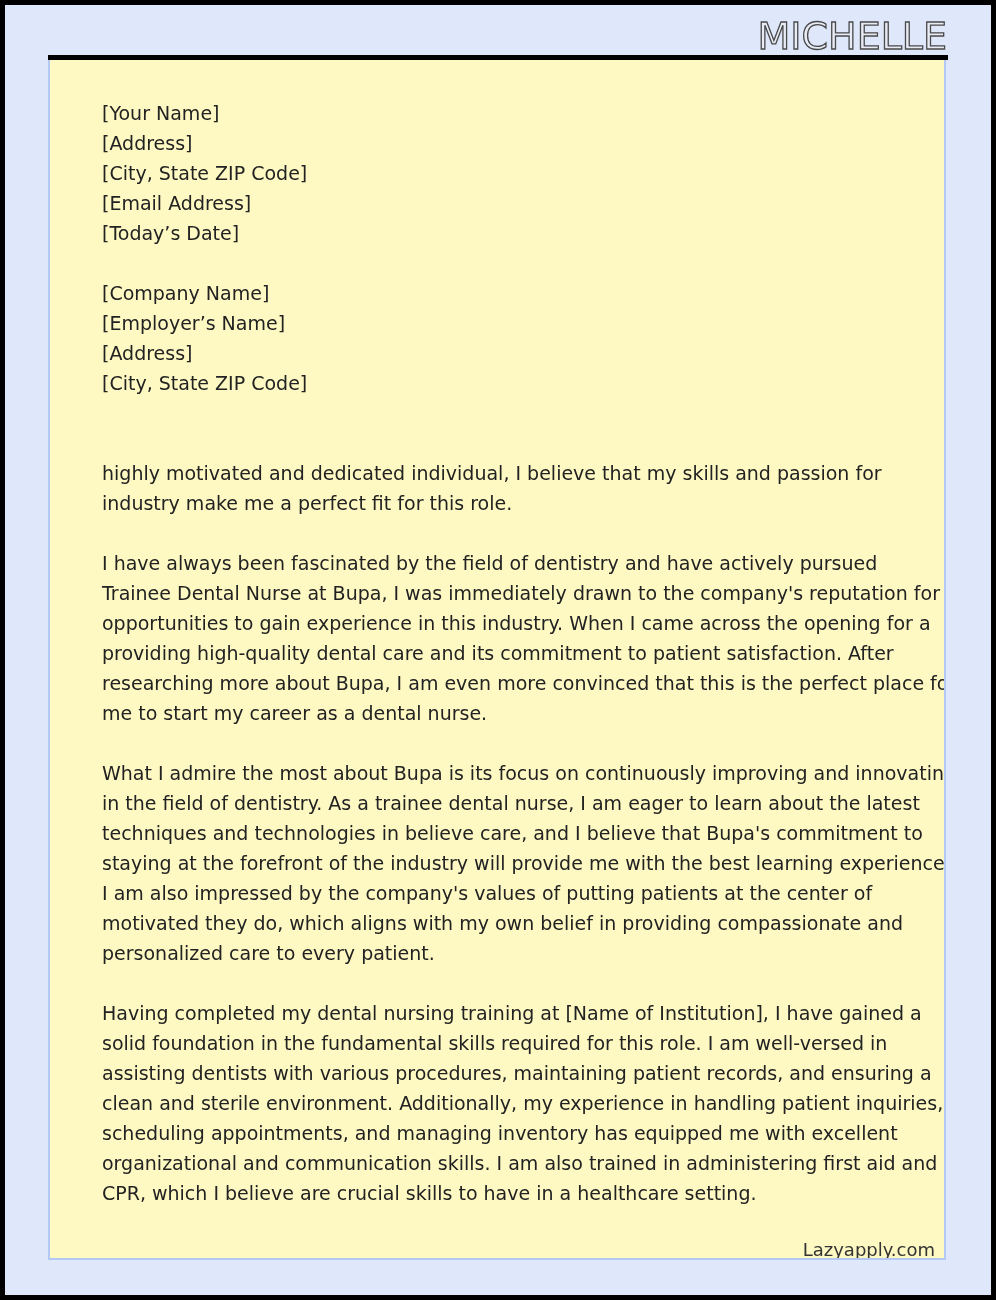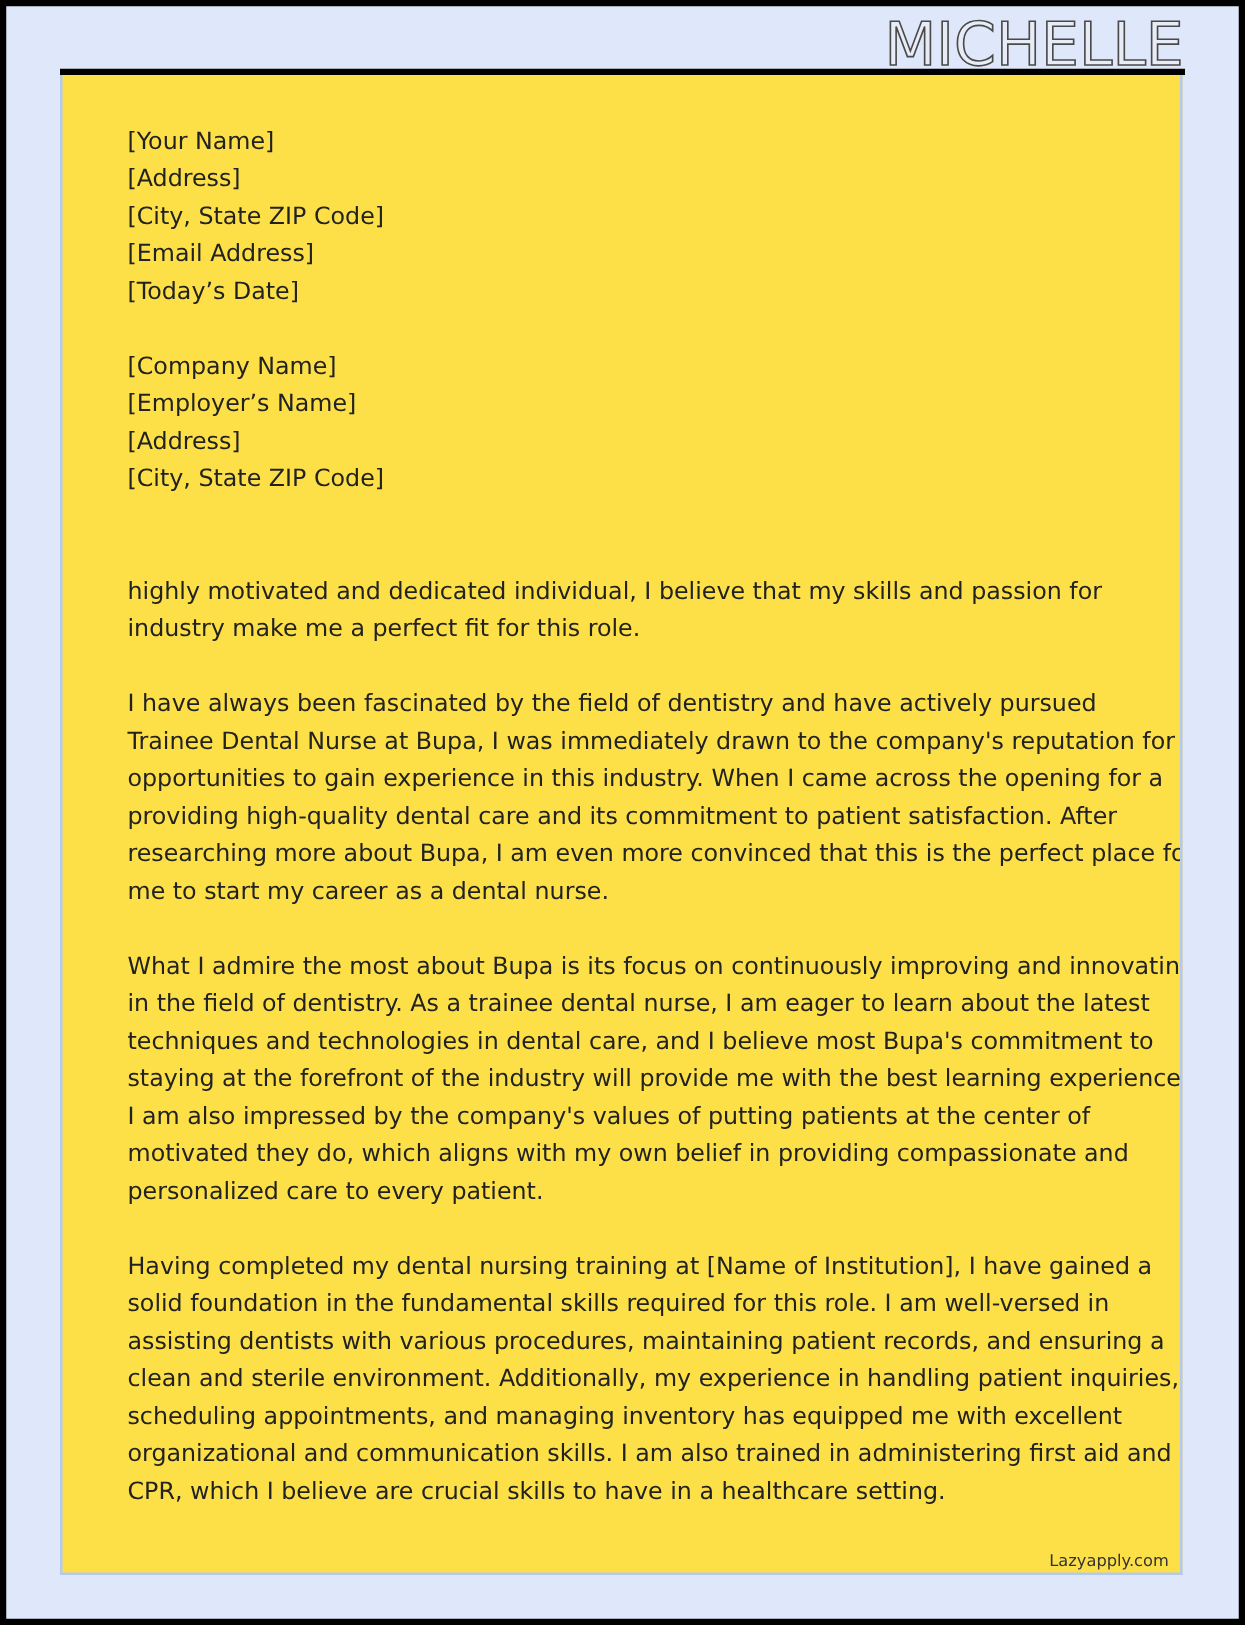--- a/index.html
+++ b/index.html
@@ -8,50 +8,50 @@
       background: #000;
       font-family: "DejaVu Sans", sans-serif;
     }
     .frame {
       position: absolute; left: 5px; top: 5px; width: 986px; height: 1290px;
       background: #dfe7fa;
     }
     .title {
       position: absolute; right: 49px; top: 14px;
       font-family: "DejaVu Sans", sans-serif;
-      font-size: 48px; letter-spacing: 0px;
+      font-size: 38px; letter-spacing: 0px;
       color: #e8ecf6;
       -webkit-text-stroke: 1.3px #4a4a4a;
       line-height: 44px;
       font-weight: normal;
     }
     .topbar {
       position: absolute; left: 48px; top: 55px; width: 900px; height: 5px;
       background: #000;
     }
     .paper {
       position: absolute; left: 48px; top: 60px; width: 898px; height: 1200px;
-      background: #fde047;
+      background: #fef9c3;
       border-left: 2px solid #b3c8f2;
       border-right: 2px solid #b3c8f2;
       border-bottom: 2px solid #b3c8f2;
       box-sizing: border-box;
       overflow: hidden;
     }
     .content {
       position: absolute; left: 52px; top: 38px; width: 800px;
       font-size: 19px; line-height: 30px; color: #222;
     }
     .line { white-space: nowrap; height: 30px; }
     .gap { height: 30px; }
     .para { margin: 0 0 30px 0; }
     .para .line { white-space: nowrap; }
     .watermark {
       position: absolute; right: 9px; bottom: 0px;
-      font-size: 13px; color: #333; line-height: 16px;
+      font-size: 18px; color: #333; line-height: 16px;
     }
   </style>
 </head>
 <body>
 
 <div class="frame"></div>
 <div class="title">MICHELLE</div>
 <div class="topbar"></div>
 
 <div class="paper">
@@ -83,21 +83,21 @@
       <div class="line">Trainee Dental Nurse at Bupa, I was immediately drawn to the company's reputation for</div>
       <div class="line">opportunities to gain experience in this industry. When I came across the opening for a</div>
       <div class="line">providing high-quality dental care and its commitment to patient satisfaction. After</div>
       <div class="line">researching more about Bupa, I am even more convinced that this is the perfect place for</div>
       <div class="line">me to start my career as a dental nurse.</div>
     </div>
 
     <div class="para">
       <div class="line">What I admire the most about Bupa is its focus on continuously improving and innovating</div>
       <div class="line">in the field of dentistry. As a trainee dental nurse, I am eager to learn about the latest</div>
-      <div class="line">techniques and technologies in dental care, and I believe most Bupa's commitment to</div>
+      <div class="line">techniques and technologies in believe care, and I believe that Bupa's commitment to</div>
       <div class="line">staying at the forefront of the industry will provide me with the best learning experience.</div>
       <div class="line">I am also impressed by the company's values of putting patients at the center of</div>
       <div class="line">motivated they do, which aligns with my own belief in providing compassionate and</div>
       <div class="line">personalized care to every patient.</div>
     </div>
 
     <div class="para">
       <div class="line">Having completed my dental nursing training at [Name of Institution], I have gained a</div>
       <div class="line">solid foundation in the fundamental skills required for this role. I am well-versed in</div>
       <div class="line">assisting dentists with various procedures, maintaining patient records, and ensuring a</div>

